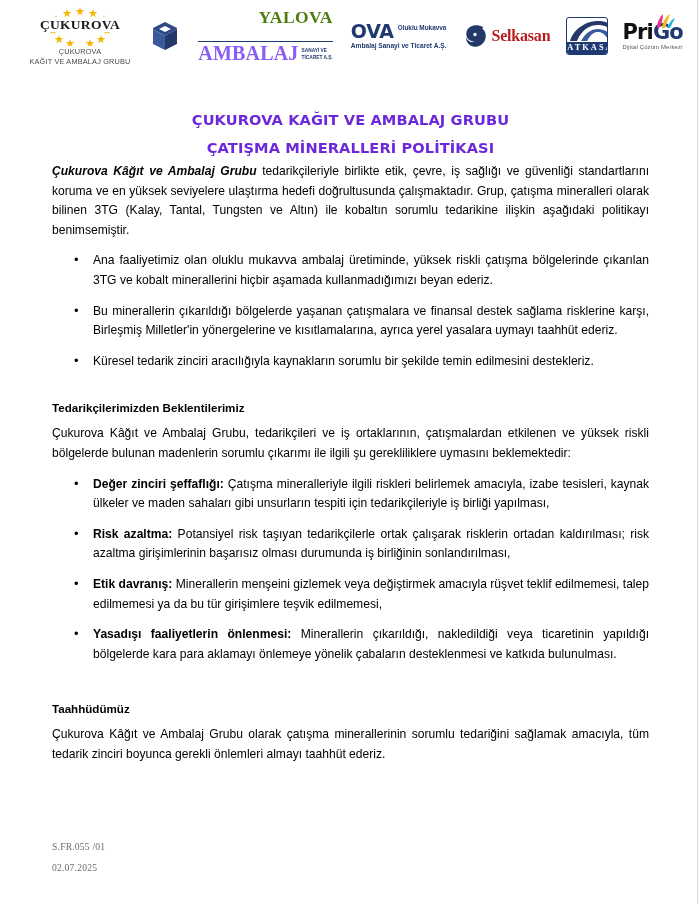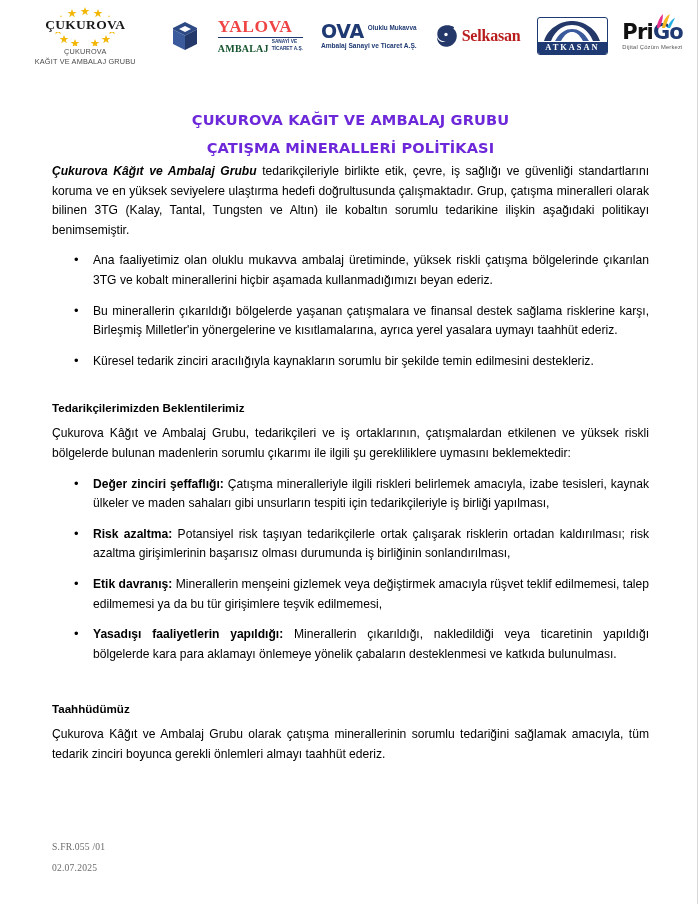--- a/index.html
+++ b/index.html
@@ -101,36 +101,37 @@
     margin-top: 2px;
     white-space: nowrap;
   }
 
   
   .logo-yalova { margin-right: 18px; line-height: 1; }
   .yal-top {
     font-family: "Liberation Serif", serif;
     font-weight: bold;
     font-size: 17.5px;
-    color: #ef4444;
+    color: #4d7c0f;
     letter-spacing: 0.4px;
     border-bottom: 1.5px solid #1f3a72;
-    padding-bottom: 1px;
+    padding-bottom: 14px;
+    text-align: right;
   }
   .yal-row {
     display: flex;
     align-items: flex-end;
     gap: 3px;
     margin-top: 1px;
   }
   .yal-bottom {
     font-family: "Liberation Serif", serif;
     font-weight: bold;
-    font-size: 10px;
-    color: #14532d;
+    font-size: 20px;
+    color: #8b5cf6;
     letter-spacing: 0.2px;
   }
   .yal-tiny {
     font-size: 4.8px;
     font-weight: bold;
     color: #1f3a72;
     line-height: 5.6px;
     white-space: nowrap;
     padding-bottom: 2px;
   }
@@ -423,21 +424,21 @@
       <li>
         <b>Değer zinciri şeffaflığı:</b><span> Çatışma mineralleriyle ilgili riskleri belirlemek amacıyla, izabe tesisleri, kaynak ülkeler ve maden sahaları gibi unsurların tespiti için tedarikçileriyle iş birliği yapılması,</span>
       </li>
       <li>
         <b>Risk azaltma:</b><span> Potansiyel risk taşıyan tedarikçilerle ortak çalışarak risklerin ortadan kaldırılması; risk azaltma girişimlerinin başarısız olması durumunda iş birliğinin sonlandırılması,</span>
       </li>
       <li>
         <b>Etik davranış:</b><span> Minerallerin menşeini gizlemek veya değiştirmek amacıyla rüşvet teklif edilmemesi, talep edilmemesi ya da bu tür girişimlere teşvik edilmemesi,</span>
       </li>
       <li>
-        <b>Yasadışı faaliyetlerin yapıldığı:</b><span> Minerallerin çıkarıldığı, nakledildiği veya ticaretinin yapıldığı bölgelerde kara para aklamayı önlemeye yönelik çabaların desteklenmesi ve katkıda bulunulması.</span>
+        <b>Yasadışı faaliyetlerin önlenmesi:</b><span> Minerallerin çıkarıldığı, nakledildiği veya ticaretinin yapıldığı bölgelerde kara para aklamayı önlemeye yönelik çabaların desteklenmesi ve katkıda bulunulması.</span>
       </li>
     </ul>
 
     <div class="sec-head" style="margin-top:38px">Taahhüdümüz</div>
 
     <p class="body para-after-head">Çukurova Kâğıt ve Ambalaj Grubu olarak çatışma minerallerinin sorumlu tedariğini sağlamak amacıyla, tüm tedarik zinciri boyunca gerekli önlemleri almayı taahhüt ederiz.</p>
 
   </div>
 
   <div class="footer">

